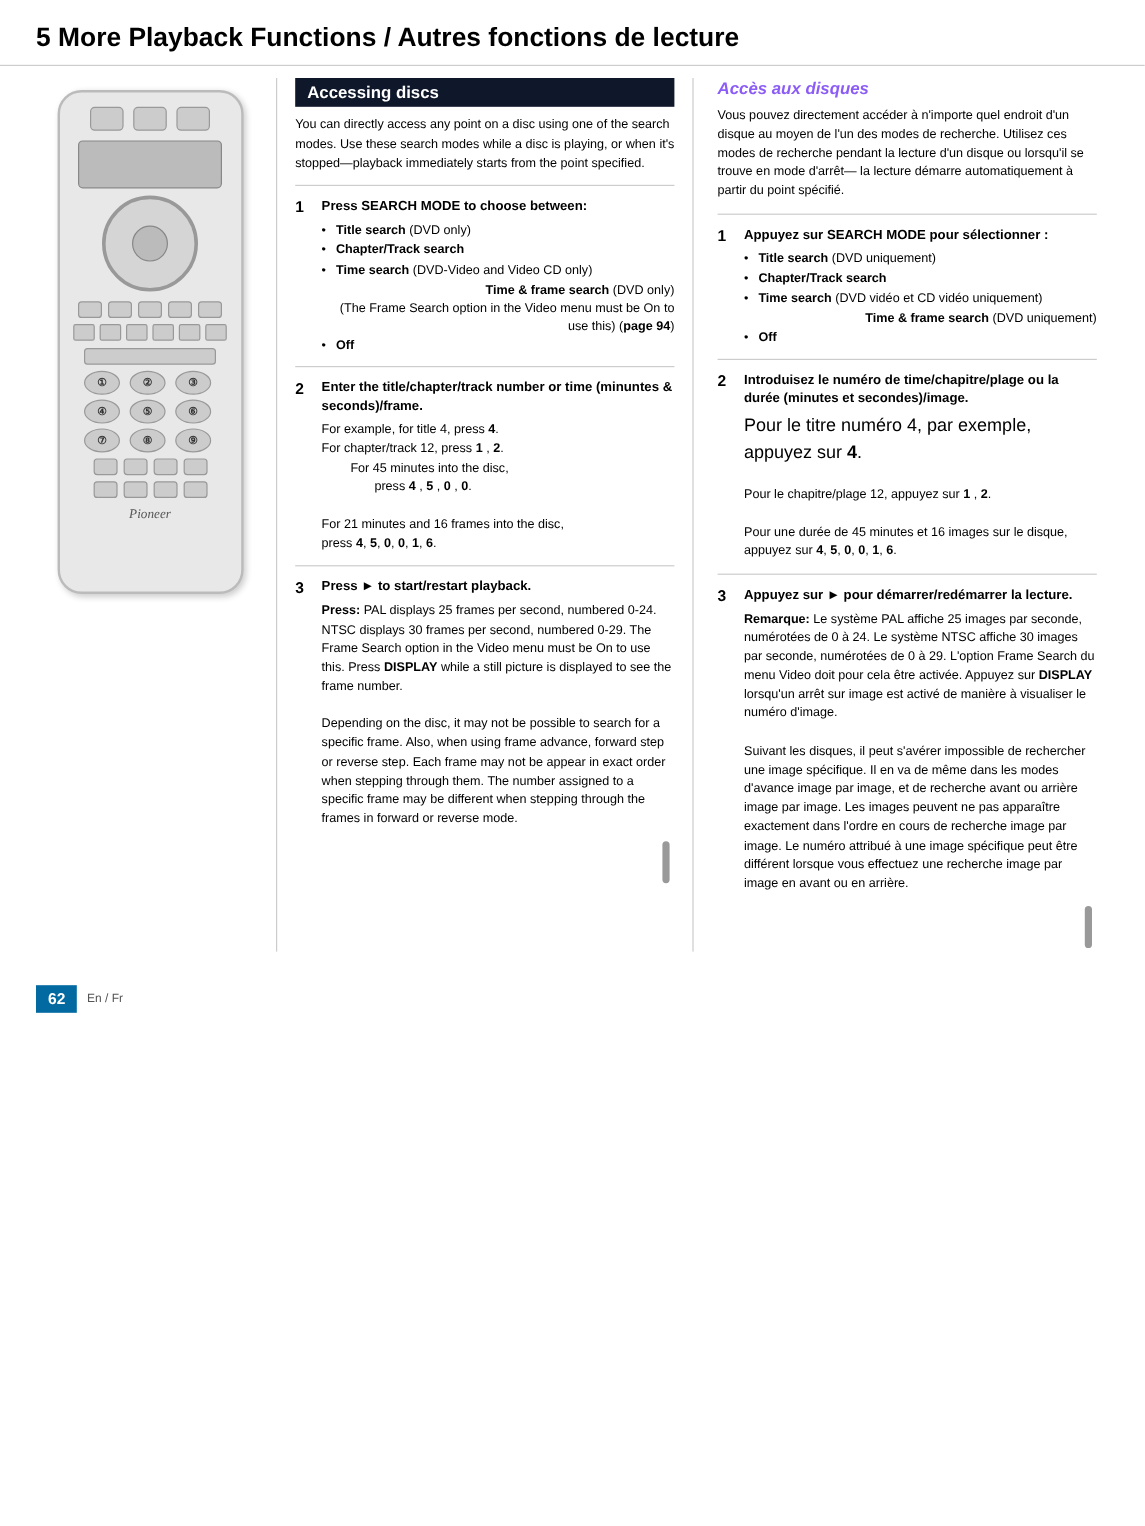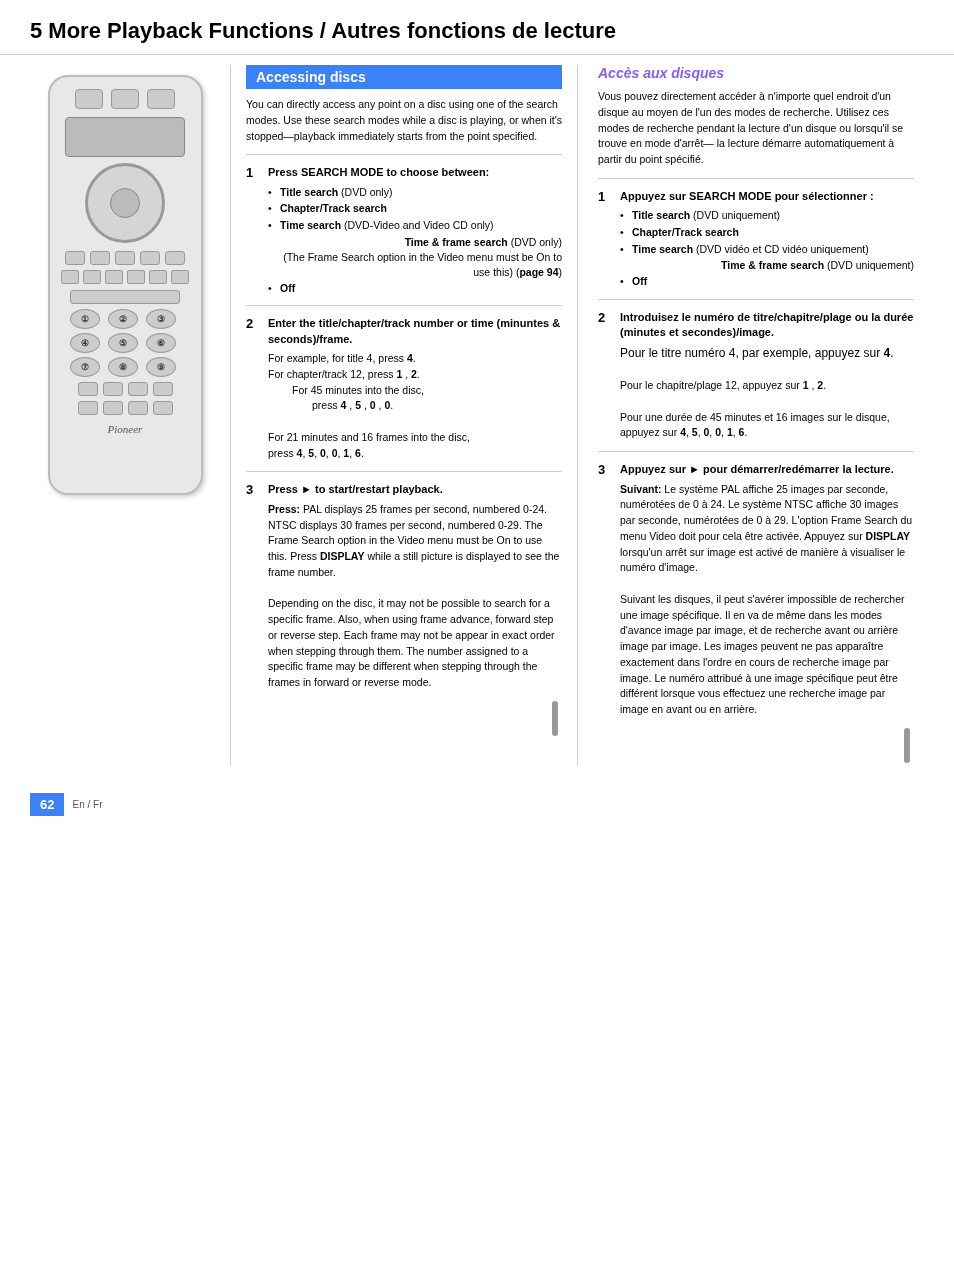--- a/index.html
+++ b/index.html
@@ -181,21 +181,21 @@
 
     
     .right-column {
       flex: 1;
       padding: 0 10px;
     }
 
     .section-title {
       font-size: 14px;
       font-weight: bold;
-      background: #3b82f6;
+      background: #0f172a;
       color: #fff;
       padding: 4px 10px;
       margin-bottom: 8px;
     }
 
     .section-title-fr {
       font-size: 14px;
       font-weight: bold;
       color: #8b5cf6;
       margin-bottom: 8px;
@@ -269,21 +269,21 @@
     }
 
     .page-footer {
       display: flex;
       align-items: center;
       padding: 8px 30px;
       margin-top: 20px;
     }
 
     .page-num-box {
-      background: #3b82f6;
+      background: #0369a1;
       color: #fff;
       font-weight: bold;
       font-size: 13px;
       padding: 4px 10px;
       margin-right: 8px;
     }
 
     .lang-label {
       font-size: 10px;
       color: #555;
@@ -456,41 +456,41 @@
           <li><span class="bold">Off</span></li>
         </ul>
       </div>
     </div>
 
     <hr class="divider">
 
     <div class="step">
       <div class="step-header">
         <span class="step-num bold">2</span>
-        <span class="step-title">Introduisez le numéro de titre/chapitre/plage ou la durée (minutes et secondes)/image.</span>
+        <span class="step-title">Introduisez le numéro de time/chapitre/plage ou la durée (minutes et secondes)/image.</span>
       </div>
       <div class="step-content">
-        <p style="font-size:12px;line-height:1.5;">Pour le titre numéro 4, par exemple, appuyez sur <span class="bold">4</span>.</p>
+        <p style="font-size:15px;line-height:1.5;">Pour le titre numéro 4, par exemple, appuyez sur <span class="bold">4</span>.</p>
         <br>
         <p style="font-size:10.5px;line-height:1.5;">Pour le chapitre/plage 12, appuyez sur <span class="bold">1</span> , <span class="bold">2</span>.</p>
         <br>
         <p style="font-size:10.5px;line-height:1.5;">Pour une durée de 45 minutes et 16 images sur le disque, appuyez sur <span class="bold">4</span>, <span class="bold">5</span>, <span class="bold">0</span>, <span class="bold">0</span>, <span class="bold">1</span>, <span class="bold">6</span>.</p>
       </div>
     </div>
 
     <hr class="divider">
 
     <div class="step">
       <div class="step-header">
         <span class="step-num bold">3</span>
         <span class="step-title">Appuyez sur ► pour démarrer/redémarrer la lecture.</span>
       </div>
       <div class="step-content">
         <p class="note-text">
-          <span class="bold">Suivant:</span><span> Le système PAL affiche 25 images par seconde, numérotées de 0 à 24. Le système NTSC affiche 30 images par seconde, numérotées de 0 à 29.  L'option Frame Search du menu Video doit pour cela être activée. Appuyez sur </span><span class="bold">DISPLAY</span><span> lorsqu'un arrêt sur image est activé de manière à visualiser le numéro d'image.</span>
+          <span class="bold">Remarque:</span><span> Le système PAL affiche 25 images par seconde, numérotées de 0 à 24. Le système NTSC affiche 30 images par seconde, numérotées de 0 à 29.  L'option Frame Search du menu Video doit pour cela être activée. Appuyez sur </span><span class="bold">DISPLAY</span><span> lorsqu'un arrêt sur image est activé de manière à visualiser le numéro d'image.</span>
         </p>
         <br>
         <p class="note-text">Suivant les disques, il peut s'avérer impossible de rechercher une image spécifique. Il en va de même dans les modes d'avance image par image, et de recherche avant ou arrière image par image. Les images peuvent ne pas apparaître exactement dans l'ordre en cours de recherche image par image. Le numéro attribué à une image spécifique peut être différent lorsque vous effectuez une recherche image par image en avant ou en arrière.</p>
       </div>
     </div>
 
     <div style="text-align:right;padding-right:4px;">
       <div style="display:inline-block;width:6px;height:35px;background:#999;border-radius:3px;"></div>
     </div>
   </div>

